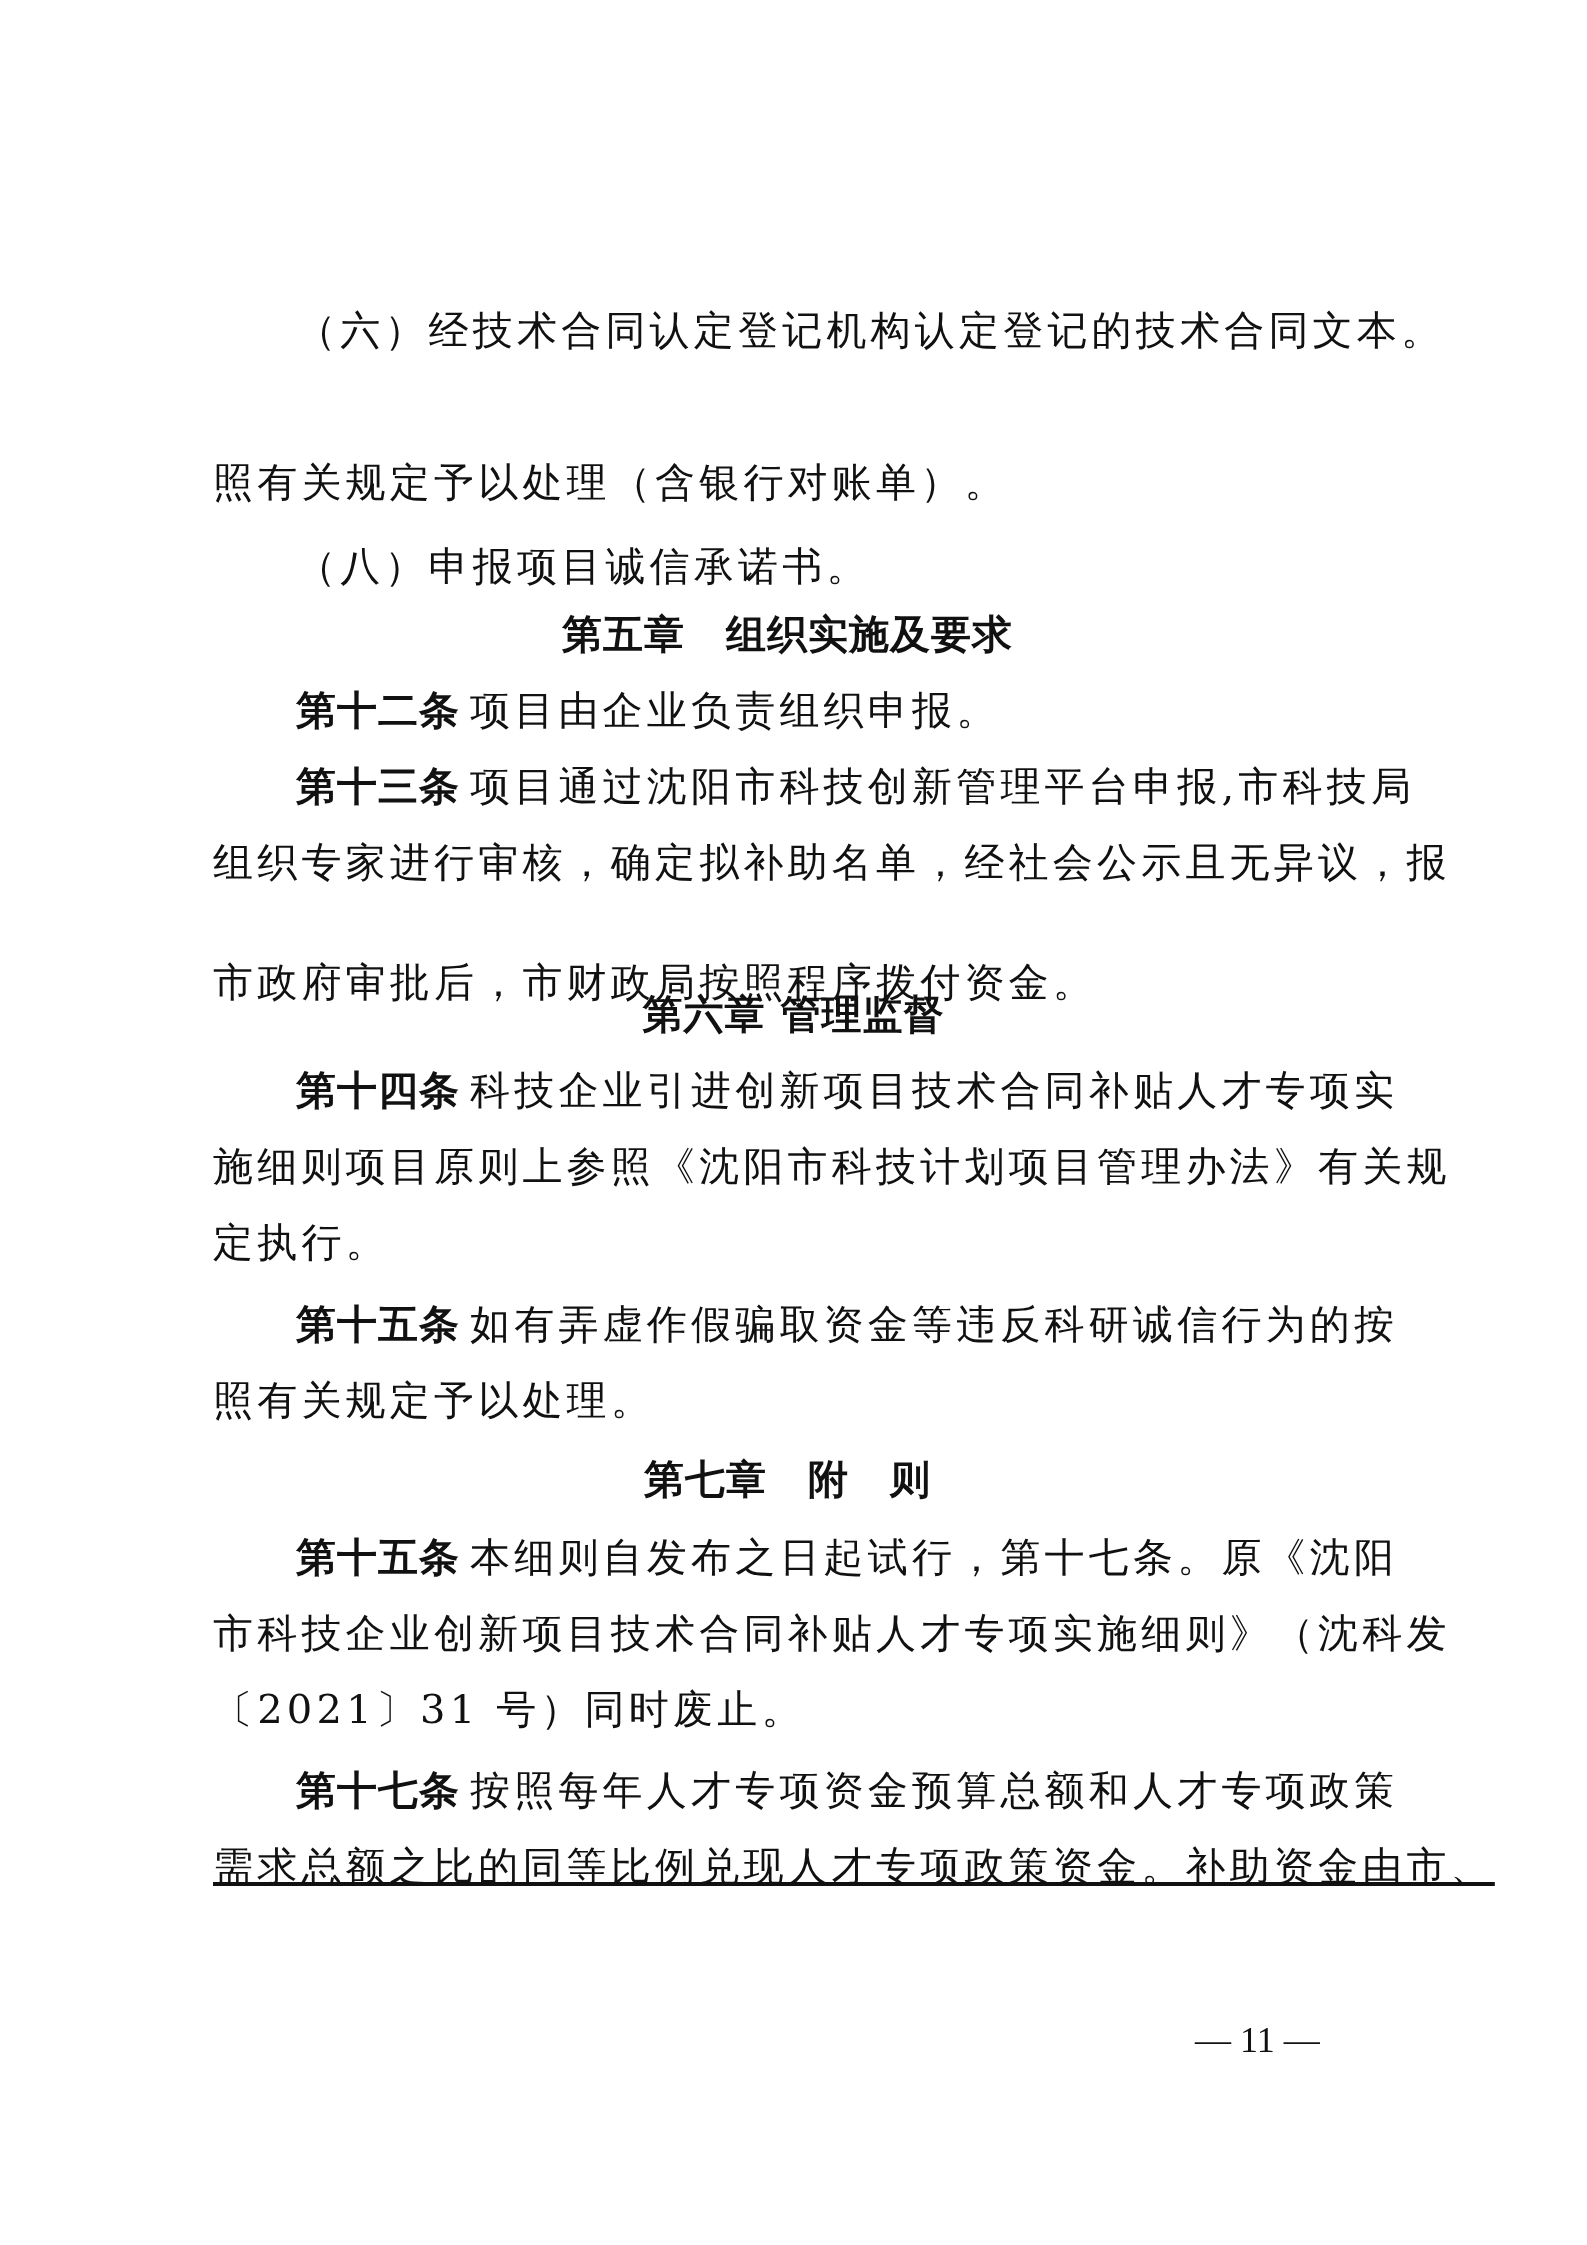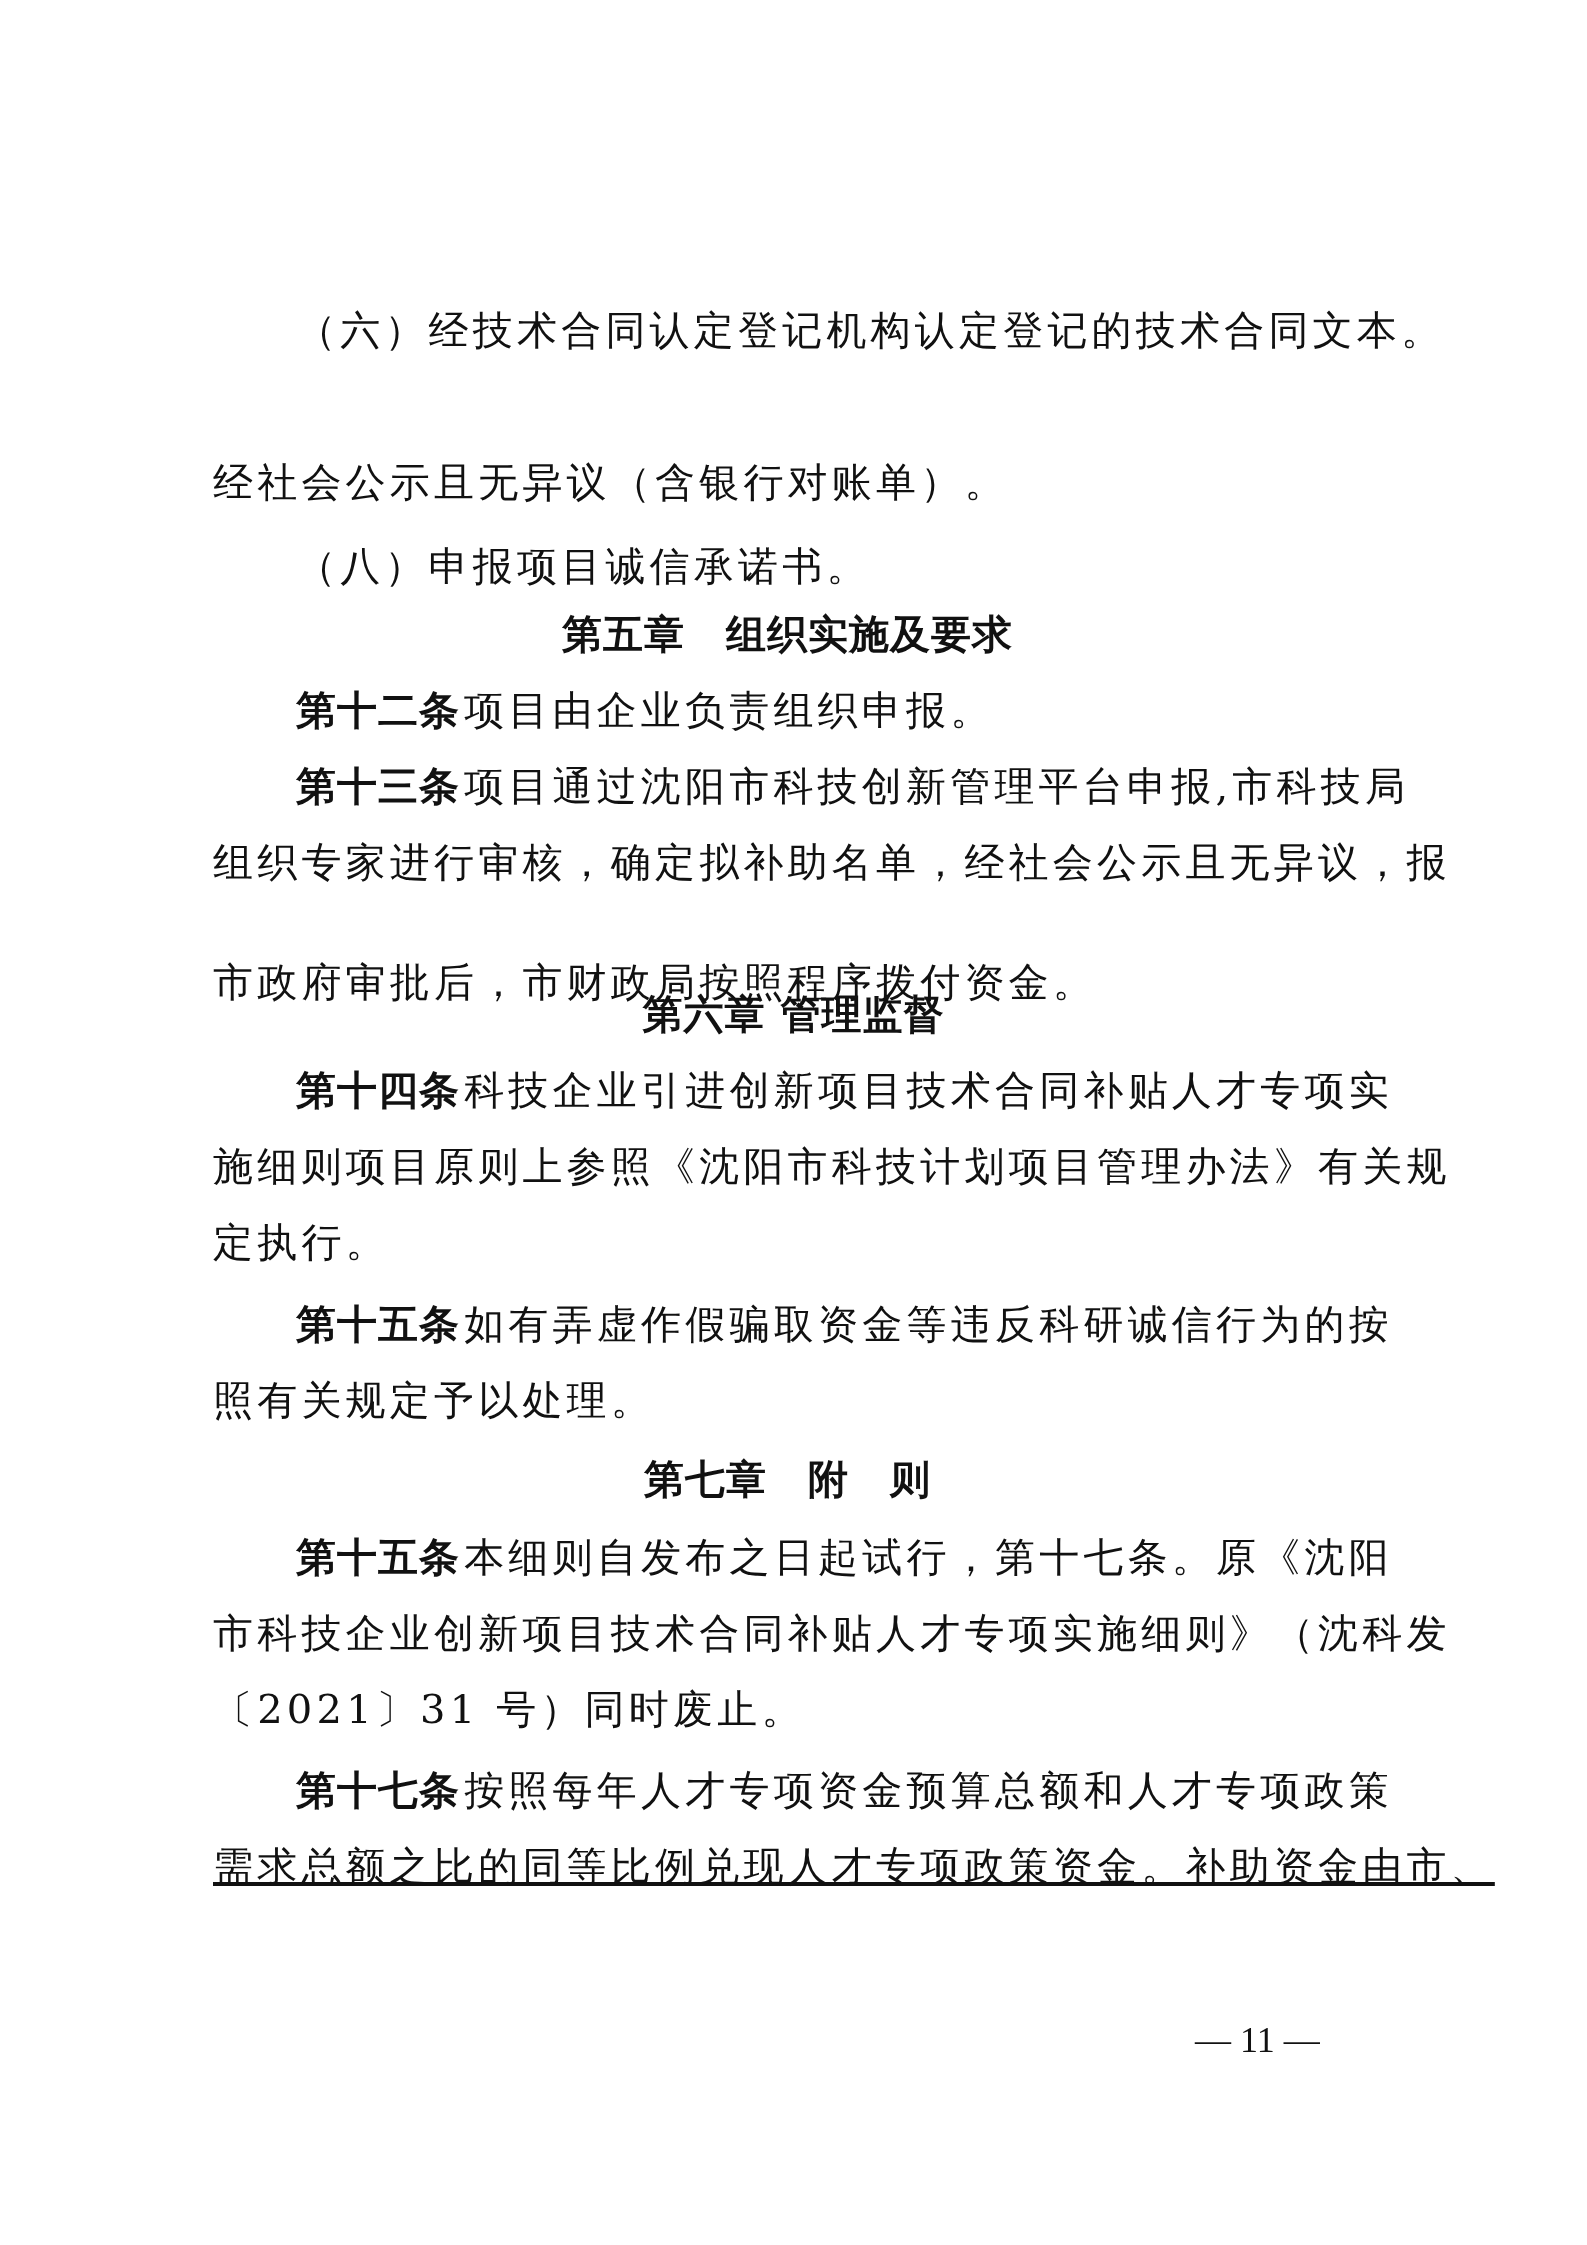--- a/index.html
+++ b/index.html
@@ -51,21 +51,21 @@
       font-weight: bold;
       font-size: 40px;
       line-height: 48px;
       letter-spacing: 1px;
       white-space: pre;
     }
     .article-label {
       font-family: Liberation Mono, monospace;
       font-weight: bold;
       letter-spacing: 1px;
-      margin-right: 4px;
+      margin-right: 10px;
     }
     .page-number {
       position: absolute;
       top: 2020px;
       left: 1195px;
       font-size: 36px;
       line-height: 40px;
       white-space: pre;
       font-family: "Liberation Serif", "DejaVu Serif", serif;
     }
@@ -73,21 +73,21 @@
 </head>
 <body>
 
 <div class="page">
 
   <div class="line indent" style="top:306px;">
     <span>（六）经技术合同认定登记机构认定登记的技术合同文本。</span>
   </div>
 
   <div class="line" style="top:458px;">
-    <span>经社会公示且无异议（含银行对账单）。</span>
+    <span>照有关规定予以处理（含银行对账单）。</span>
   </div>
 
   <div class="line indent" style="top:534px;margin-top:8px;">
     <span>（八）申报项目诚信承诺书。</span>
   </div>
 
   <div class="heading" style="top:610px; left:-6px;">第五章　组织实施及要求</div>
 
   <div class="line indent" style="top:686px;">
     <span class="article-label">第十二条</span><span>项目由企业负责组织申报。</span>

